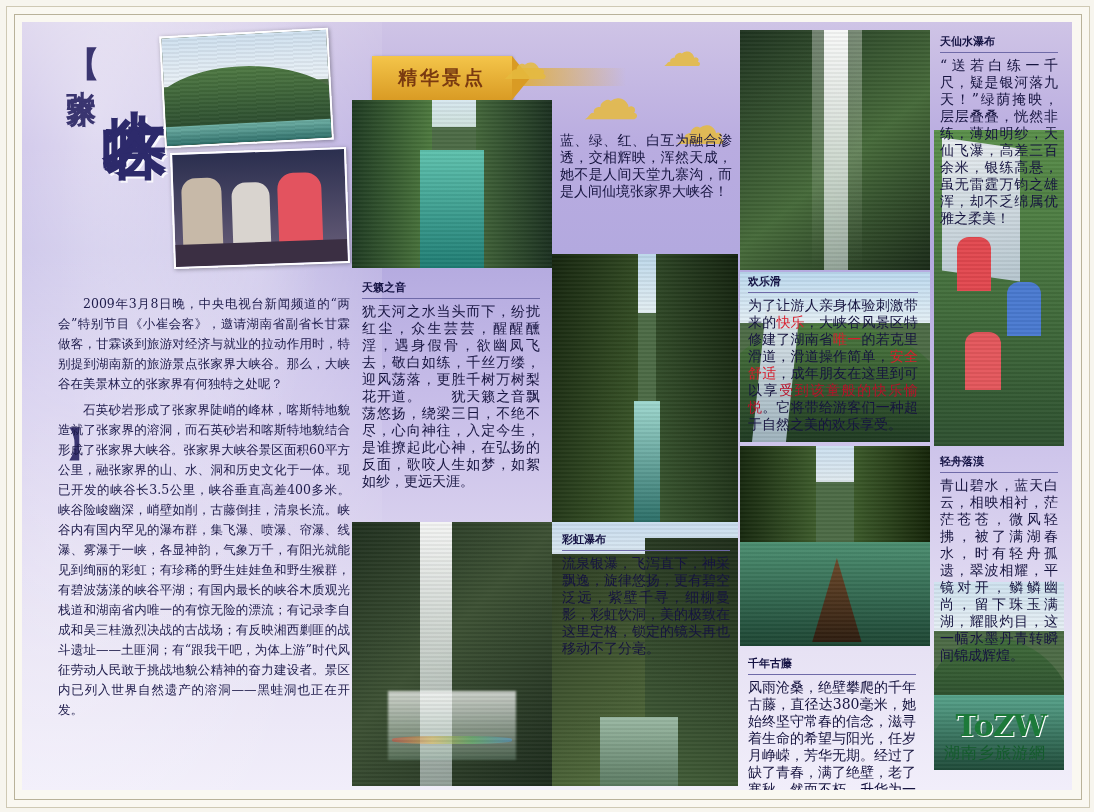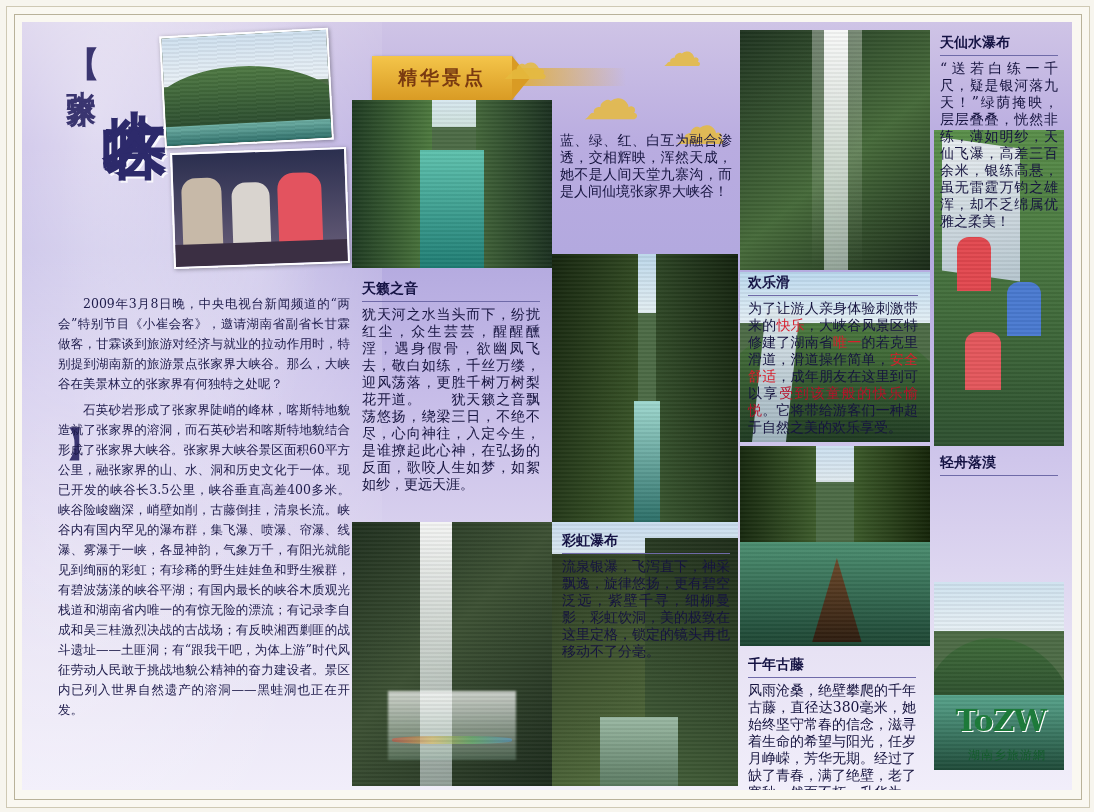--- a/index.html
+++ b/index.html
@@ -107,36 +107,36 @@
     position:absolute;color:#e6bb3e;opacity:.85;font-size:46px;line-height:1;
     font-family:"DejaVu Sans", sans-serif;
   }
   
   .cap{
     position:absolute;
     font-family:"DejaVu Serif", serif;
     color:#16143f;
   }
   .cap .cap-title{
-    font-size:14px;font-weight:bold;color:#141243;margin-bottom:4px;
+    font-size:11px;font-weight:bold;color:#141243;margin-bottom:4px;
     border-bottom:1px solid #6f6aa8;padding-bottom:3px;
   }
   .cap .cap-body{
     font-size:14px;line-height:17px;text-align:justify;
   }
   
   .logo{
     position:absolute;right:26px;bottom:26px;text-align:right;
     font-family:"DejaVu Serif", serif;
   }
   .logo .mark{
     font-size:30px;font-weight:bold;color:#1d7a3a;letter-spacing:-1px;
     text-shadow:1px 1px 0 #ffffff;
   }
-  .logo .sub{font-size:12px;color:#145c2c;letter-spacing:1px;margin-top:9px;}
+  .logo .sub{font-size:16px;color:#145c2c;letter-spacing:1px;}
   .tv-photo{position:absolute;overflow:hidden;border:2px solid #fff;box-shadow:1px 1px 4px rgba(0,0,0,.35);}
 </style>
 </head>
 <body>
 
 <div id="page">
 
   <div class="frame-outer"></div>
   <div class="frame-inner"></div>
 
@@ -276,20 +276,21 @@
       <div class="cap-body">风雨沧桑，绝壁攀爬的千年古藤，直径达380毫米，她始终坚守常春的信念，滋寻着生命的希望与阳光，任岁月峥嵘，芳华无期。经过了缺了青春，满了绝壁，老了寒秋，然而不朽，升华为一曲生命的赞歌。</div>
     </div>
 
     <div class="cap" style="left:918px;top:12px;width:118px;">
       <div class="cap-title">天仙水瀑布</div>
       <div class="cap-body">“送若白练一千尺，疑是银河落九天！”绿荫掩映，层层叠叠，恍然非练，薄如明纱，天仙飞瀑，高差三百余米，银练高悬，虽无雷霆万钧之雄浑，却不乏绵属优雅之柔美！</div>
     </div>
 
     <div class="cap" style="left:918px;top:432px;width:118px;">
       <div class="cap-title">轻舟落漠</div>
+      <div class="cap-body">青山碧水，蓝天白云，相映相衬，茫茫苍苍，微风轻拂，被了满湖春水，时有轻舟孤遗，翠波相耀，平镜对开，鳞鳞幽尚，留下珠玉满湖，耀眼灼目，这一幅水墨丹青转瞬间锦成辉煌。</div>
     </div>
 
     <div class="logo">
       <div class="mark">ToZW</div>
       <div class="sub">湖南乡旅游網</div>
     </div>
 
   </div>
 </div>
 

